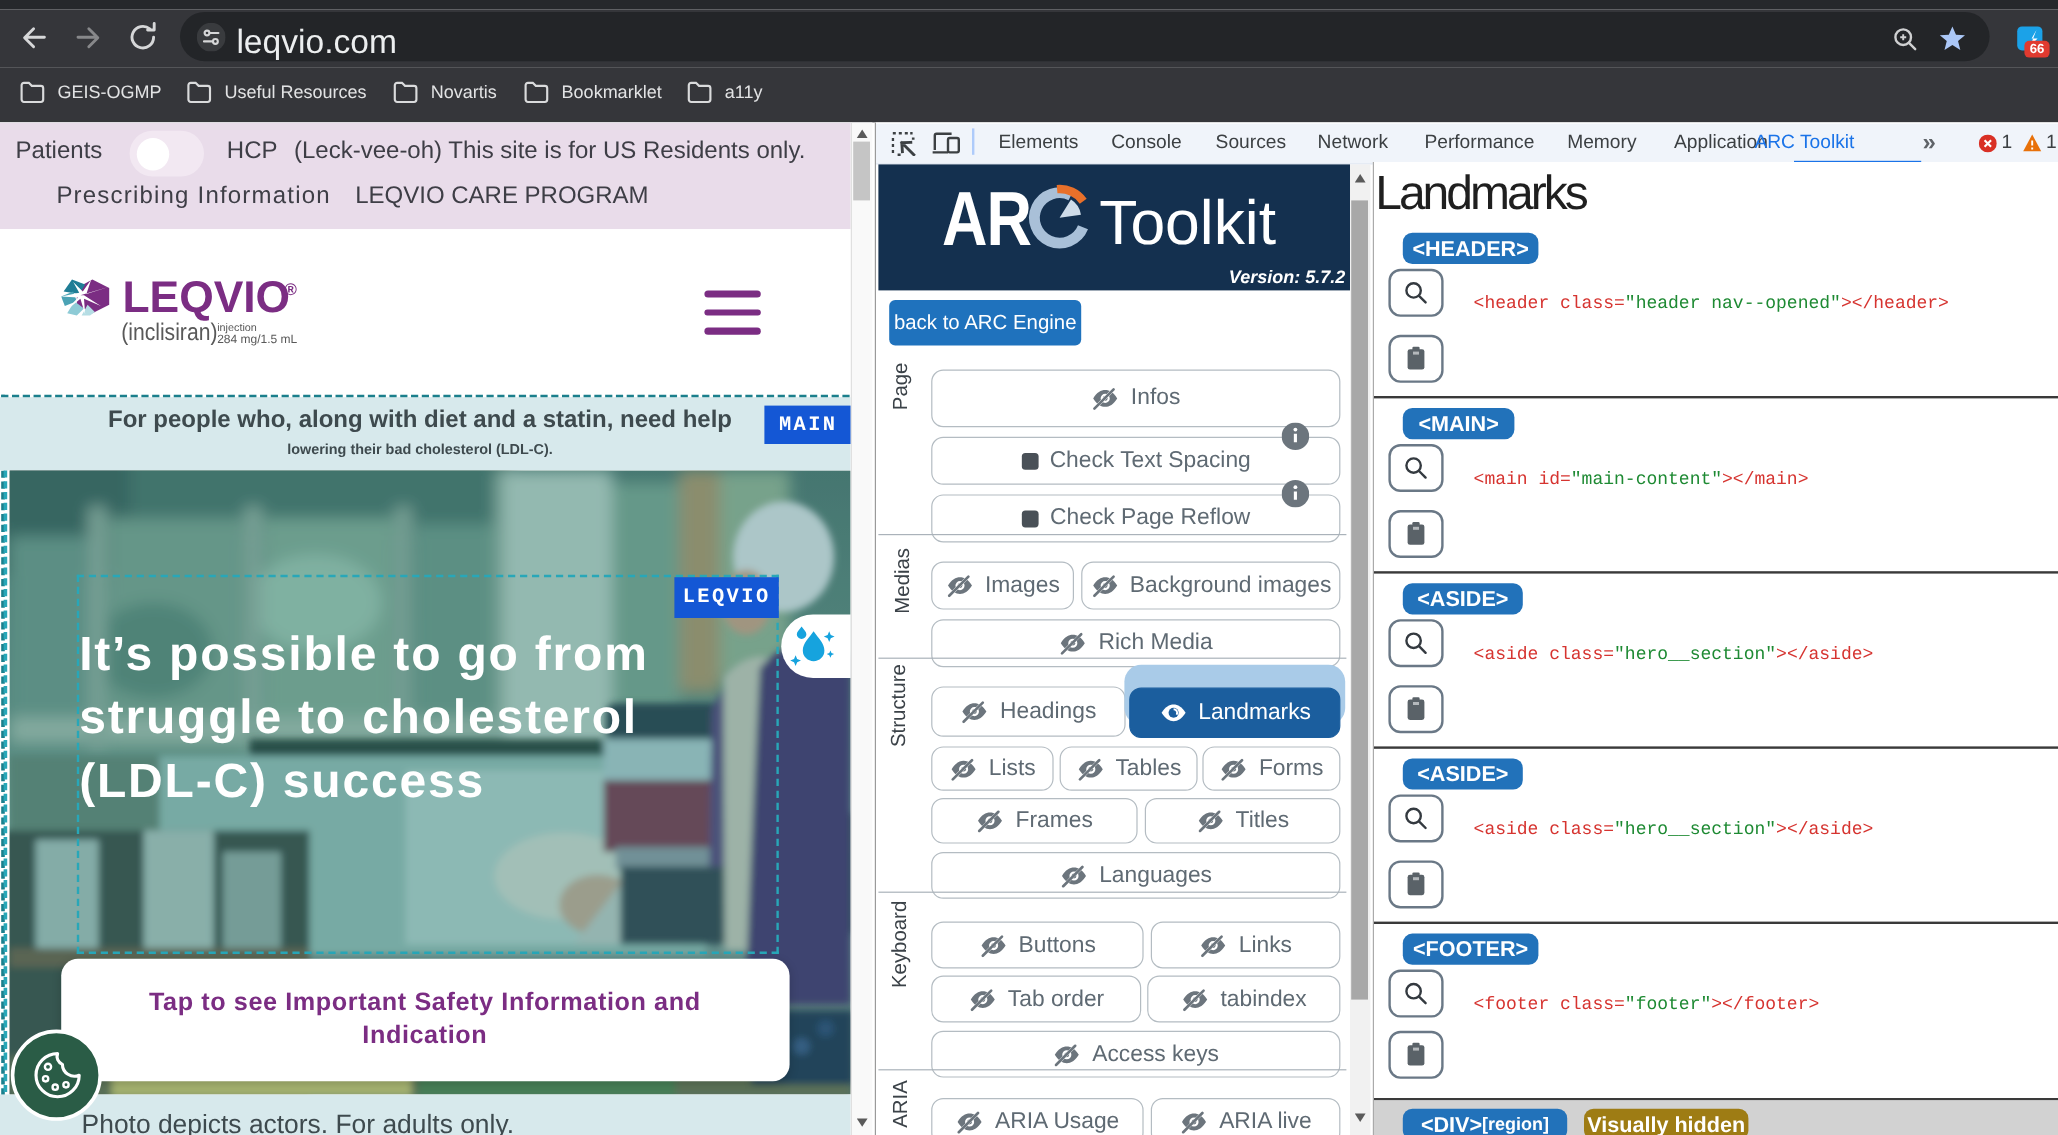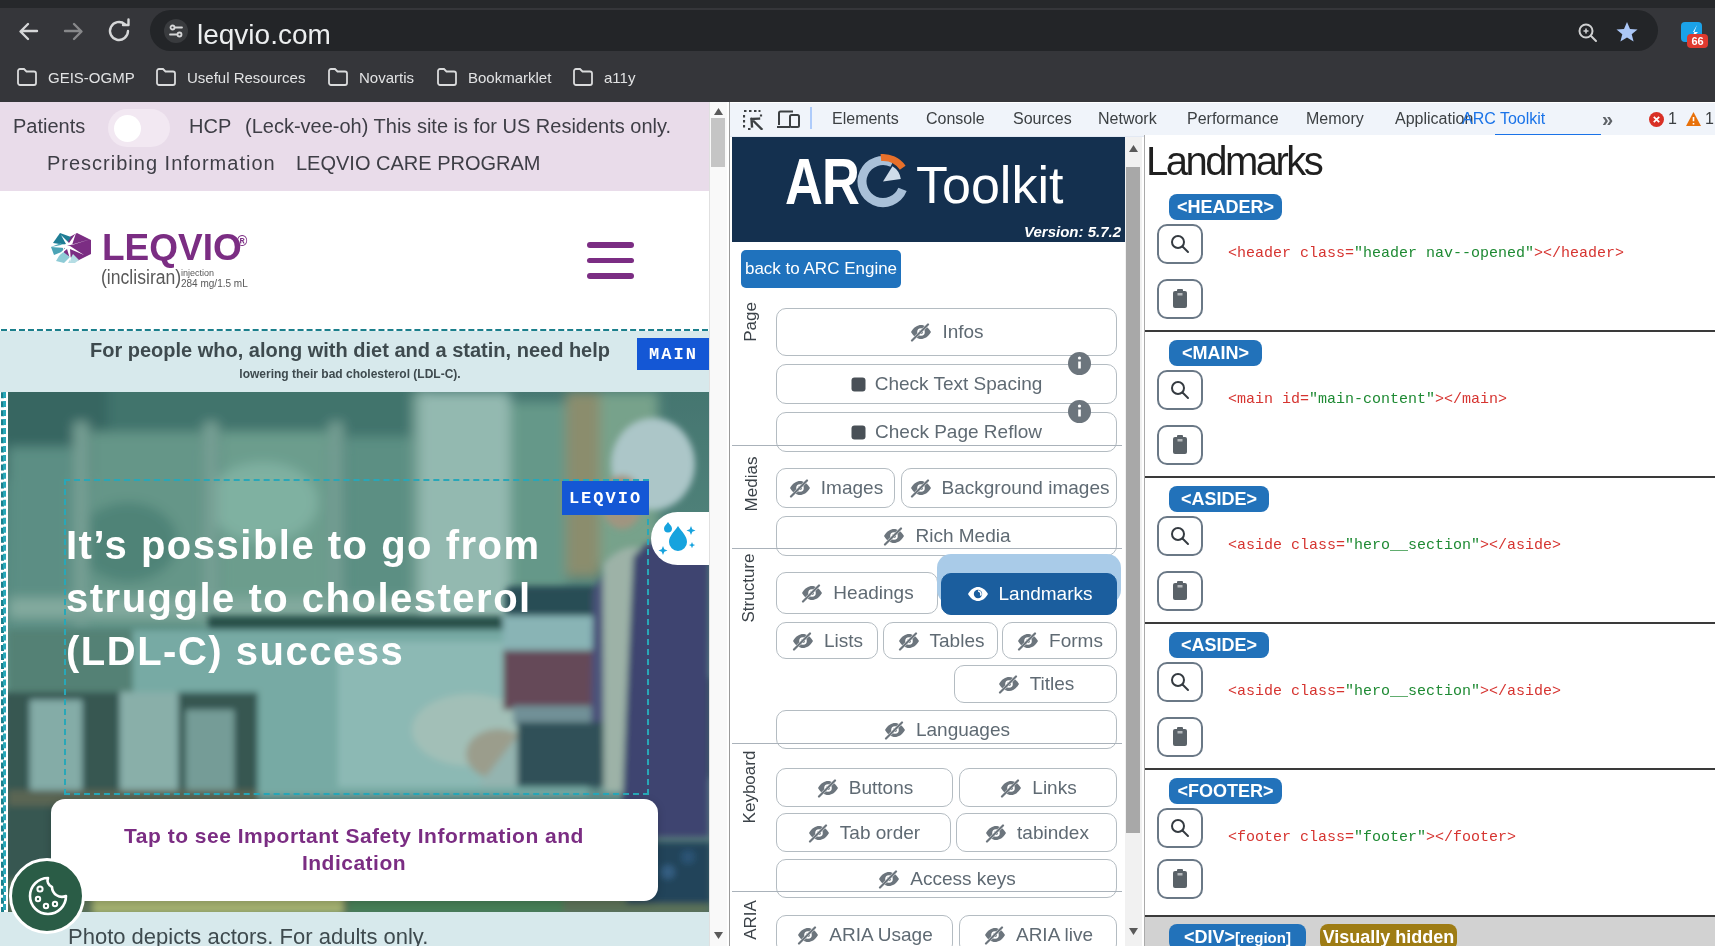--- a/index.html
+++ b/index.html
@@ -402,20 +402,23 @@
       </svg>Landmarks</div>
   <div class="arcbtn" style="left:46px;top:505px;width:102px;height:37px;"><svg width="24" height="20" viewBox="0 0 24 20">
         <use href="#eyeslash"></use>
       </svg>Lists</div>
   <div class="arcbtn" style="left:153px;top:505px;width:115px;height:37px;"><svg width="24" height="20" viewBox="0 0 24 20">
         <use href="#eyeslash"></use>
       </svg>Tables</div>
   <div class="arcbtn" style="left:272px;top:505px;width:115px;height:37px;"><svg width="24" height="20" viewBox="0 0 24 20">
         <use href="#eyeslash"></use>
       </svg>Forms</div>
+  <div class="arcbtn" style="left:46px;top:548px;width:172px;height:38px;"><svg width="24" height="20" viewBox="0 0 24 20">
+        <use href="#eyeslash"></use>
+      </svg>Frames</div>
   <div class="arcbtn" style="left:224px;top:548px;width:163px;height:38px;"><svg width="24" height="20" viewBox="0 0 24 20">
         <use href="#eyeslash"></use>
       </svg>Titles</div>
   <div class="arcbtn" style="left:46px;top:593px;width:341px;height:39px;"><svg width="24" height="20" viewBox="0 0 24 20">
         <use href="#eyeslash"></use>
       </svg>Languages</div>
   <div class="sepline" style="top:641px;"></div>
 
   <div class="seclabel" style="left:-16px;top:675px;">Keyboard</div>
   <div class="arcbtn" style="left:46px;top:651px;width:177px;height:39px;"><svg width="24" height="20" viewBox="0 0 24 20">

